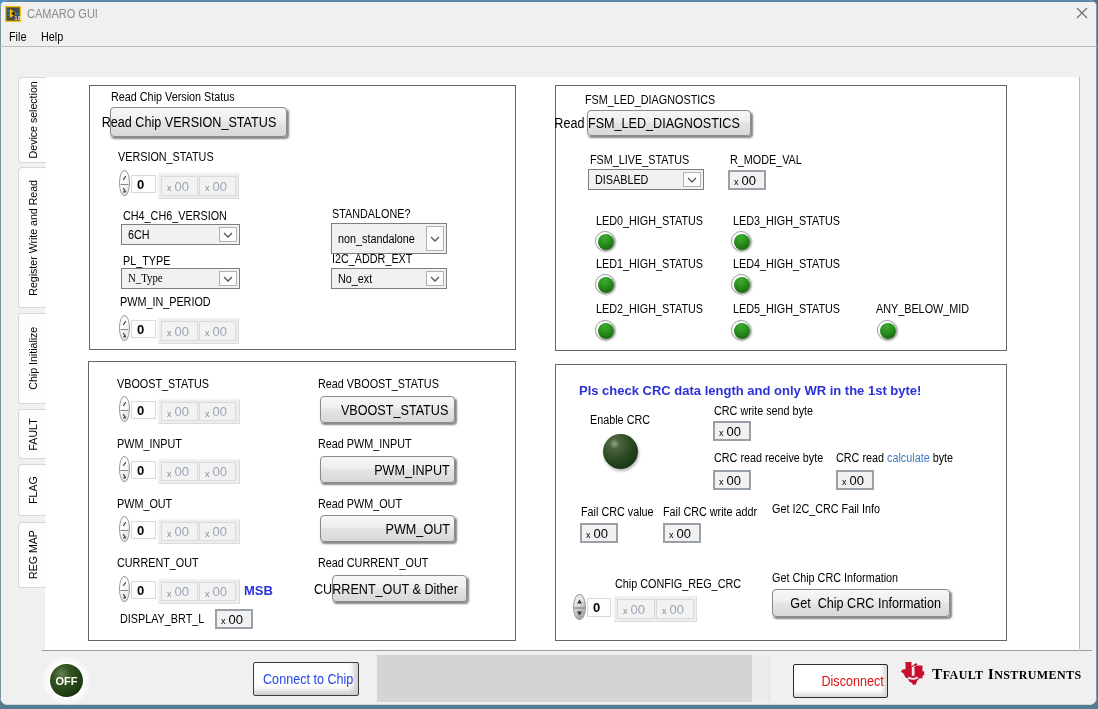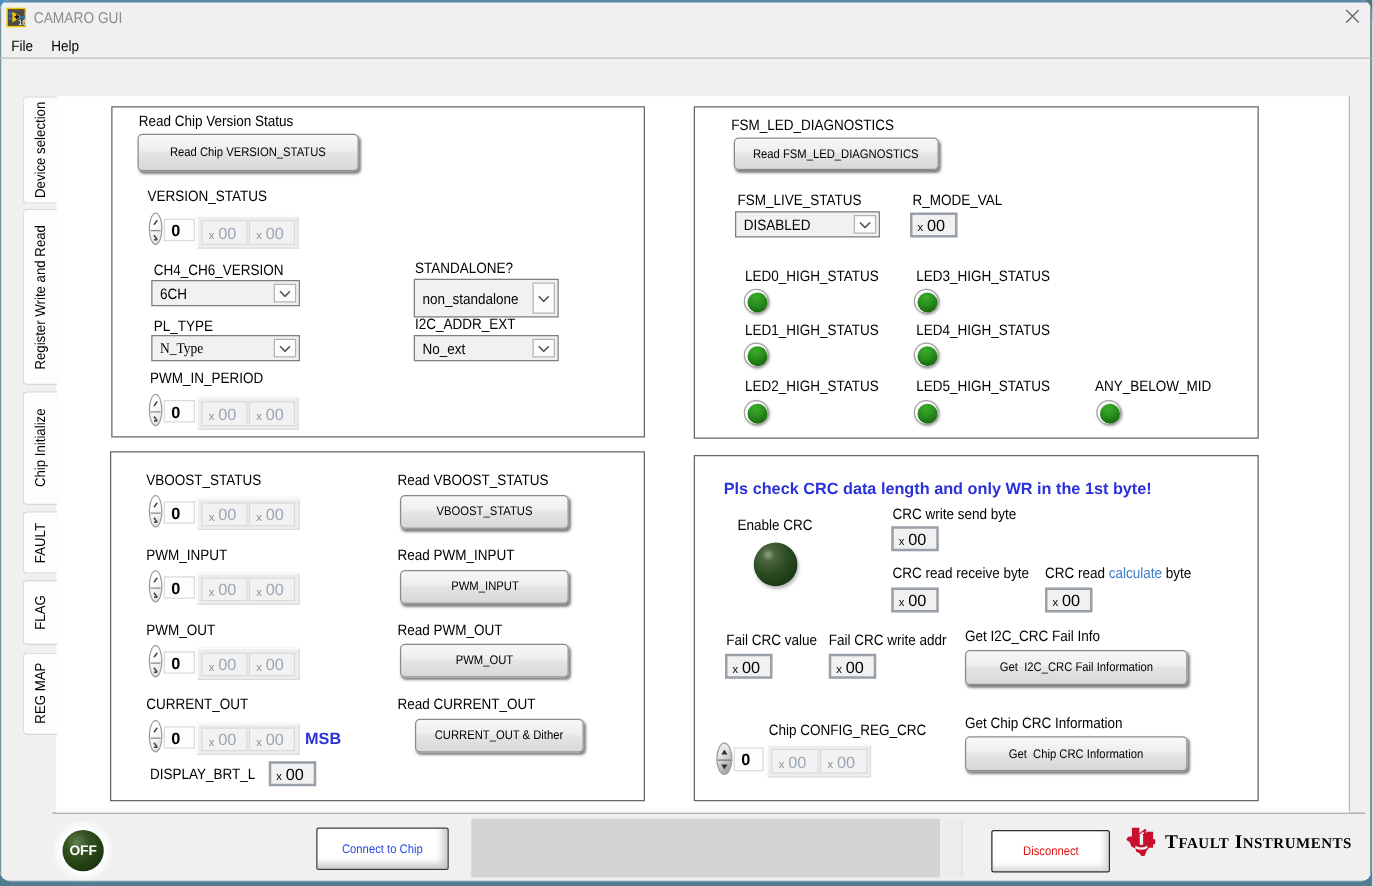--- a/index.html
+++ b/index.html
@@ -4,21 +4,21 @@
 html,body{width:1098px;height:709px;overflow:hidden;}
 #desk{position:relative;width:1098px;height:709px;background:#517c92;font-family:"Liberation Sans",sans-serif;}
 #desk:before{content:"";position:absolute;left:0;top:0;width:20px;height:20px;background:#4a90c8;}
 #desk:after{content:"";position:absolute;right:0;top:0;width:16px;height:16px;background:#5a7384;}
 #win{position:absolute;z-index:1;left:0;top:0;width:1097px;height:705px;background:#f0f0f0;border-radius:8px;overflow:hidden;}
 .lbl{position:absolute;font-size:12px;color:#000;white-space:nowrap;line-height:13px;transform:scaleX(.9);transform-origin:0 50%;}
 .noscale{transform:none;}
 .bt{display:block;transform:scaleX(.9);transform-origin:50% 50%;white-space:pre;}
 .ddt{display:block;transform:scaleX(.9);transform-origin:0 50%;}
 .gbox{position:absolute;border:1px solid #666;}
-.btn{position:absolute;border:1px solid #8a8a8a;border-radius:4px;background:linear-gradient(#f7f7f7 0%,#efefef 42%,#e4e4e4 52%,#d8d8d8 100%);box-shadow:1.5px 2px 2px rgba(80,80,80,.7);font-size:10px;color:#000;display:flex;align-items:center;justify-content:center;white-space:pre;}
+.btn{position:absolute;border:1px solid #8a8a8a;border-radius:4px;background:linear-gradient(#f7f7f7 0%,#efefef 42%,#e4e4e4 52%,#d8d8d8 100%);box-shadow:1.5px 2px 2px rgba(80,80,80,.7);font-size:14px;color:#000;display:flex;align-items:center;justify-content:flex-end;white-space:pre;}
 .dd{position:absolute;background:#f1f1f1;border:1px solid #7e7e7e;font-size:12px;color:#000;display:flex;align-items:center;padding-left:6px;}
 .dd .cv{position:absolute;right:2px;top:2px;bottom:2px;width:18px;background:#fcfcfc;border:1px solid #b2b2b2;display:flex;align-items:center;justify-content:center;}
 .tab{position:absolute;left:18px;width:28px;background:#fdfdfd;border:1px solid #d7d7d7;border-right:none;border-radius:4px 0 0 4px;display:flex;align-items:center;justify-content:center;}
 .tab span{position:relative;left:0px;}
 .tab span{writing-mode:vertical-rl;transform:rotate(180deg) scaleY(.92);font-size:11.5px;color:#000;white-space:nowrap;}
 .led{position:absolute;width:20px;height:20px;border-radius:50%;background:#fff;border:1px solid #a0a0a0;box-shadow:1px 1px 2px rgba(0,0,0,.35);}
 .led i{position:absolute;left:2px;top:2px;width:16px;height:16px;border-radius:50%;background:radial-gradient(circle at 42% 22%,#3cab2c 0%,#2b9320 38%,#1a700f 75%,#115c08 100%);}
 .xbox{position:absolute;background:#f1f1f1;border:2px solid #99a0a8;color:#000;font-size:13px;display:flex;align-items:center;padding-left:4px;white-space:pre;}
 .xbox b{font-weight:normal;font-size:9px;margin-right:3px;position:relative;top:2px;}
 .knob{position:absolute;width:11px;height:26px;border-radius:50%;background:linear-gradient(135deg,#ffffff 35%,#e2e2e2 90%);border:1px solid #9a9a9a;}
@@ -263,21 +263,20 @@
  <div class="xbox" style="left:713px;top:421px;width:38px;height:20px;"><b>x</b>00</div>
  <div class="lbl" style="left:714px;top:452px;">CRC read receive byte</div>
  <div class="lbl" style="left:836px;top:452px;">CRC read <span style="color:#3d7ac8;">calculate</span> byte</div>
  <div class="xbox" style="left:713px;top:470px;width:38px;height:20px;"><b>x</b>00</div>
  <div class="xbox" style="left:836px;top:470px;width:38px;height:20px;"><b>x</b>00</div>
  <div class="lbl" style="left:581px;top:506px;">Fail CRC value</div>
  <div class="lbl" style="left:663px;top:506px;">Fail CRC write addr</div>
  <div class="lbl" style="left:772px;top:503px;">Get I2C_CRC Fail Info</div>
  <div class="xbox" style="left:580px;top:523px;width:38px;height:20px;"><b>x</b>00</div>
  <div class="xbox" style="left:663px;top:523px;width:38px;height:20px;"><b>x</b>00</div>
- <div class="btn" style="left:772px;top:520px;width:178px;height:28px;"><span class="bt">Get  I2C_CRC Fail Information</span></div>
  <div class="lbl" style="left:615px;top:578px;">Chip CONFIG_REG_CRC</div>
  <div class="knob" style="left:573px;top:594px;width:13px;height:26px;background:linear-gradient(135deg,#e8e8e8 30%,#9f9f9f 90%);">
         <svg width="11" height="23" viewBox="0 0 11 23">
           <path d="M5.5 3.5 L8 7.5 H3 Z" fill="#333"></path>
           <line x1="0" y1="12" x2="11" y2="12" stroke="#777" stroke-width="1"></line>
           <path d="M5.5 19.5 L3 15.5 H8 Z" fill="#333"></path>
         </svg>
       </div>
  <div class="nval" style="left:587px;top:598px;width:24px;height:19px;">0</div>
  <div class="npanel" style="left:613px;top:595px;width:84px;height:27px;">

